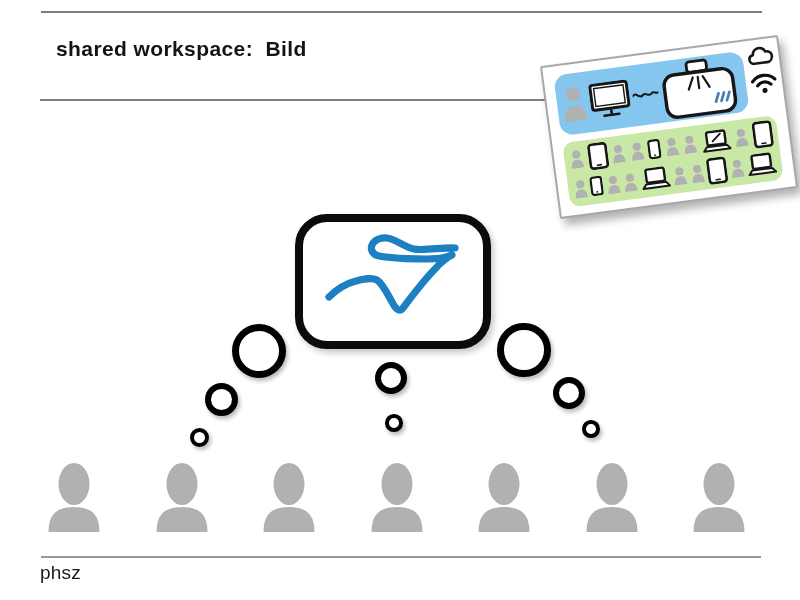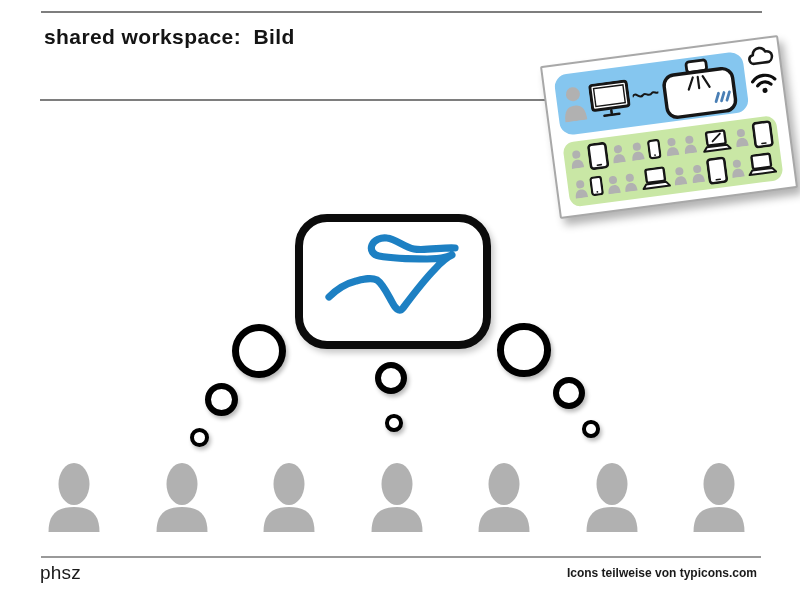--- a/index.html
+++ b/index.html
@@ -11,21 +11,21 @@
   .stage{position:absolute;inset:0;width:800px;height:600px;}
 
   
   .rule{position:absolute;background:#7e7e7e;height:2px;}
   .rule.top{left:41px;top:11px;width:721px;}
   .rule.title-under{left:40px;top:99px;width:722px;}
   .rule.footer{left:41px;top:556px;width:720px;background:#999;}
 
   
   .slide-title{
-    position:absolute;left:40px;top:21px;margin:4px;
+    position:absolute;left:40px;top:21px;margin:16px;
     font-size:21px;font-weight:bold;color:#141414;letter-spacing:.4px;
     white-space:pre;
   }
 
   
   .footer-left{
     position:absolute;left:40px;top:562px;font-size:19px;font-weight:normal;color:#1a1a1a;letter-spacing:.2px;
   }
   .footer-right{
     position:absolute;right:43px;top:566px;font-size:12px;font-weight:bold;color:#1a1a1a;
@@ -260,15 +260,14 @@
        <path class="pg" d="M6.5 72 C6.5 54 15 47 32 47 C49 47 57.5 54 57.5 72 Z"></path>
      </svg>
       <svg class="audience-person" style="left:687px" width="64" height="72" viewBox="0 0 64 72">
        <ellipse class="pg" cx="32" cy="24" rx="15.5" ry="21"></ellipse>
        <path class="pg" d="M6.5 72 C6.5 54 15 47 32 47 C49 47 57.5 54 57.5 72 Z"></path>
      </svg>
     </div>
 
   <div class="rule footer"></div>
   <div class="footer-left">phsz</div>
-  <div class="footer-right">Icons teilweise von typicons.com</div>
 
 </div>
 
 </body></html>

